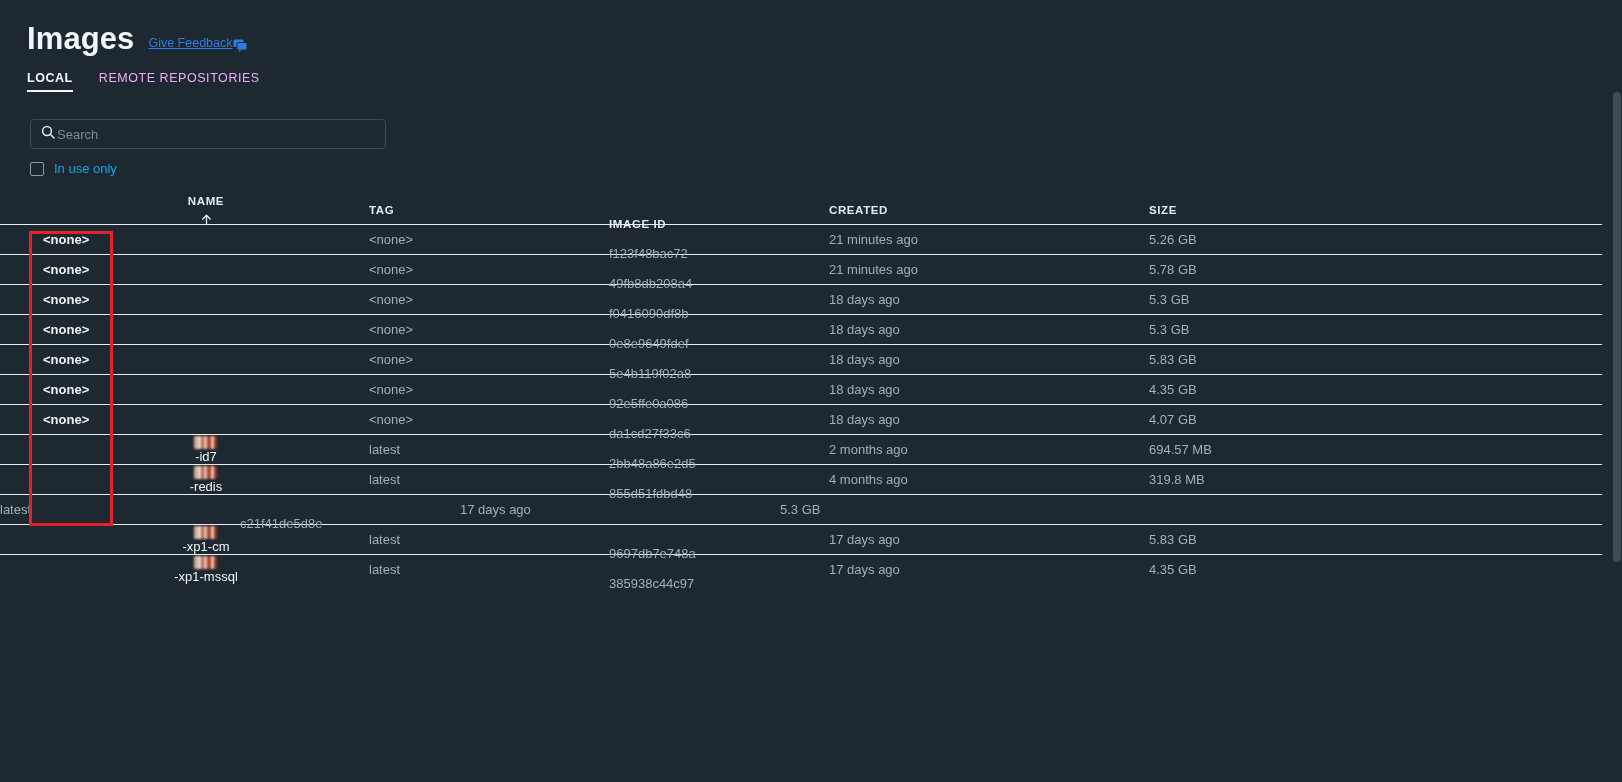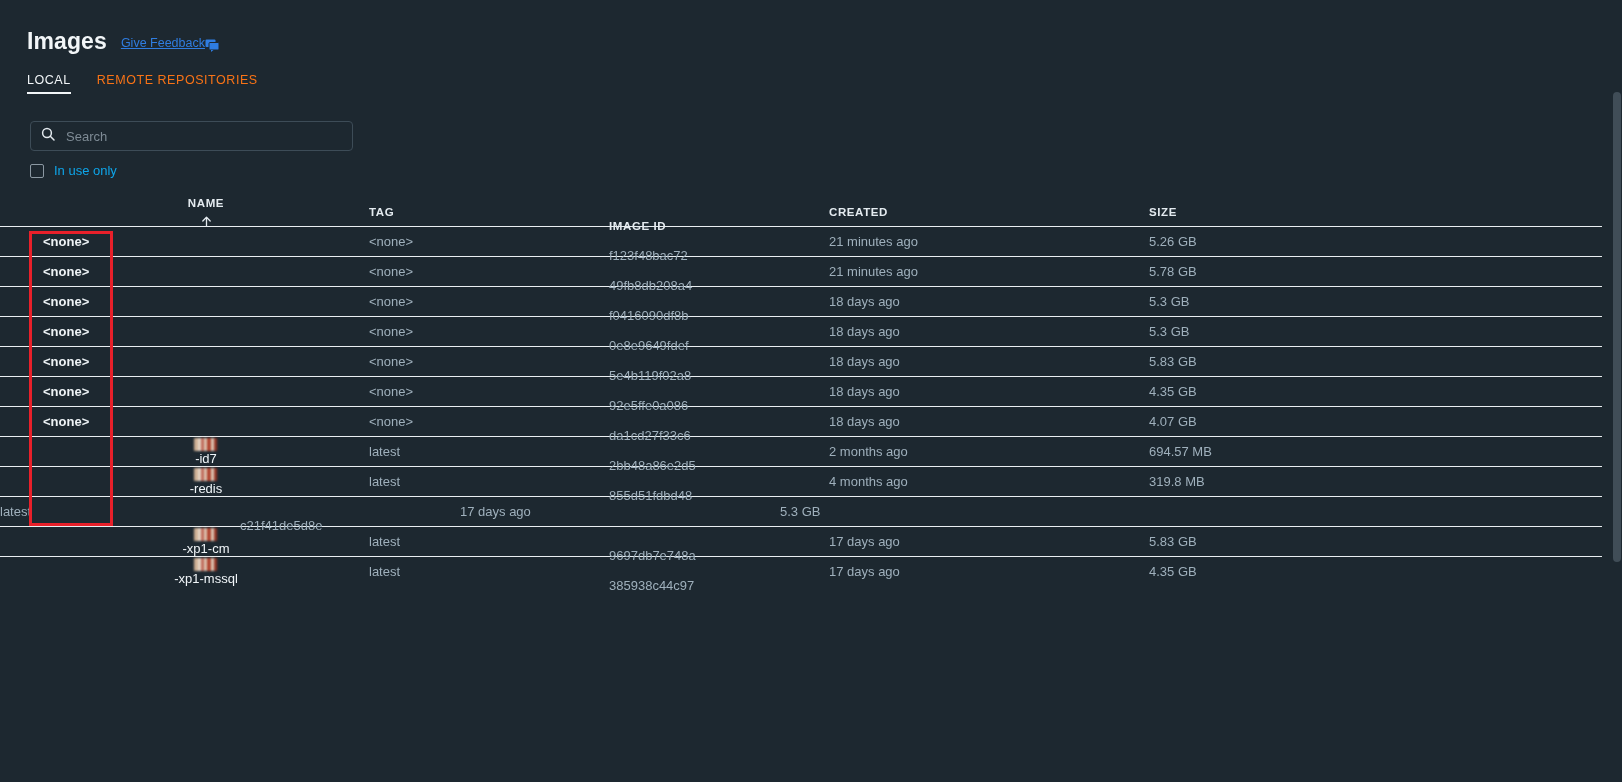--- a/index.html
+++ b/index.html
@@ -20,21 +20,21 @@
   }
 
   
   .header-row {
     display: flex;
     align-items: baseline;
     gap: 14px;
     padding: 16px 0 0 27px;
   }
   .page-title {
-    font-size: 23px;
+    font-size: 31px;
     font-weight: 700;
     letter-spacing: .1px;
     color: #f2f6f8;
     line-height: 28px;
   }
   .feedback-link {
     display: inline-flex;
     align-items: center;
     color: #2f7de1;
     font-size: 12.5px;
@@ -48,49 +48,49 @@
 
   
   .tabs {
     display: flex;
     gap: 26px;
     padding: 18px 0 0 27px;
   }
   .tab {
     font-size: 12.5px;
     letter-spacing: .55px;
-    color: #f97316;
+    color: #f0abfc;
     padding-bottom: 7px;
     cursor: pointer;
     position: relative;
   }
   .tab.active {
     color: #f2f6f8;
-    font-weight: 400;
+    font-weight: 700;
   }
   .tab.active::after {
     content: "";
     position: absolute;
     left: 0; right: 0; bottom: 0;
     height: 2px;
     background: #f2f6f8;
   }
 
   
   .search-wrap { padding: 27px 0 0 30px; }
   .search-box {
-    width: 323px;
+    width: 356px;
     height: 30px;
     border: 1px solid #3d4c57;
     border-radius: 4px;
     background: #1d2830;
     display: flex;
     align-items: center;
     padding: 0 10px;
-    gap: 9px;
+    gap: 0;
   }
   .search-box svg { flex: none; }
   .search-input {
     flex: 1;
     background: transparent;
     border: 0;
     outline: 0;
     color: #d8e0e6;
     font-size: 13px;
     font-family: "Liberation Sans", sans-serif;

